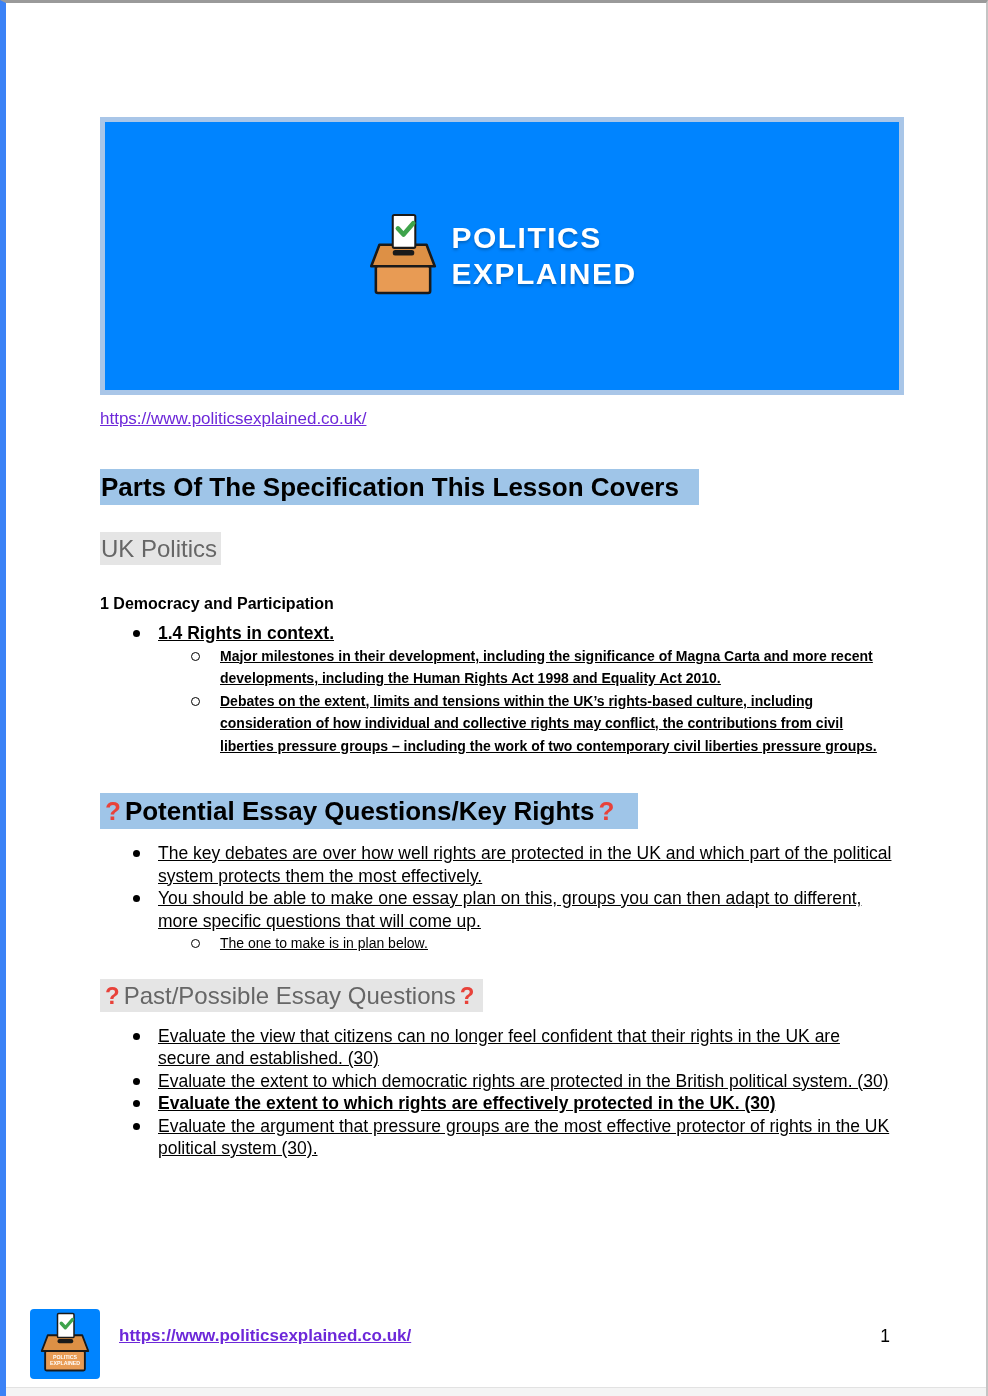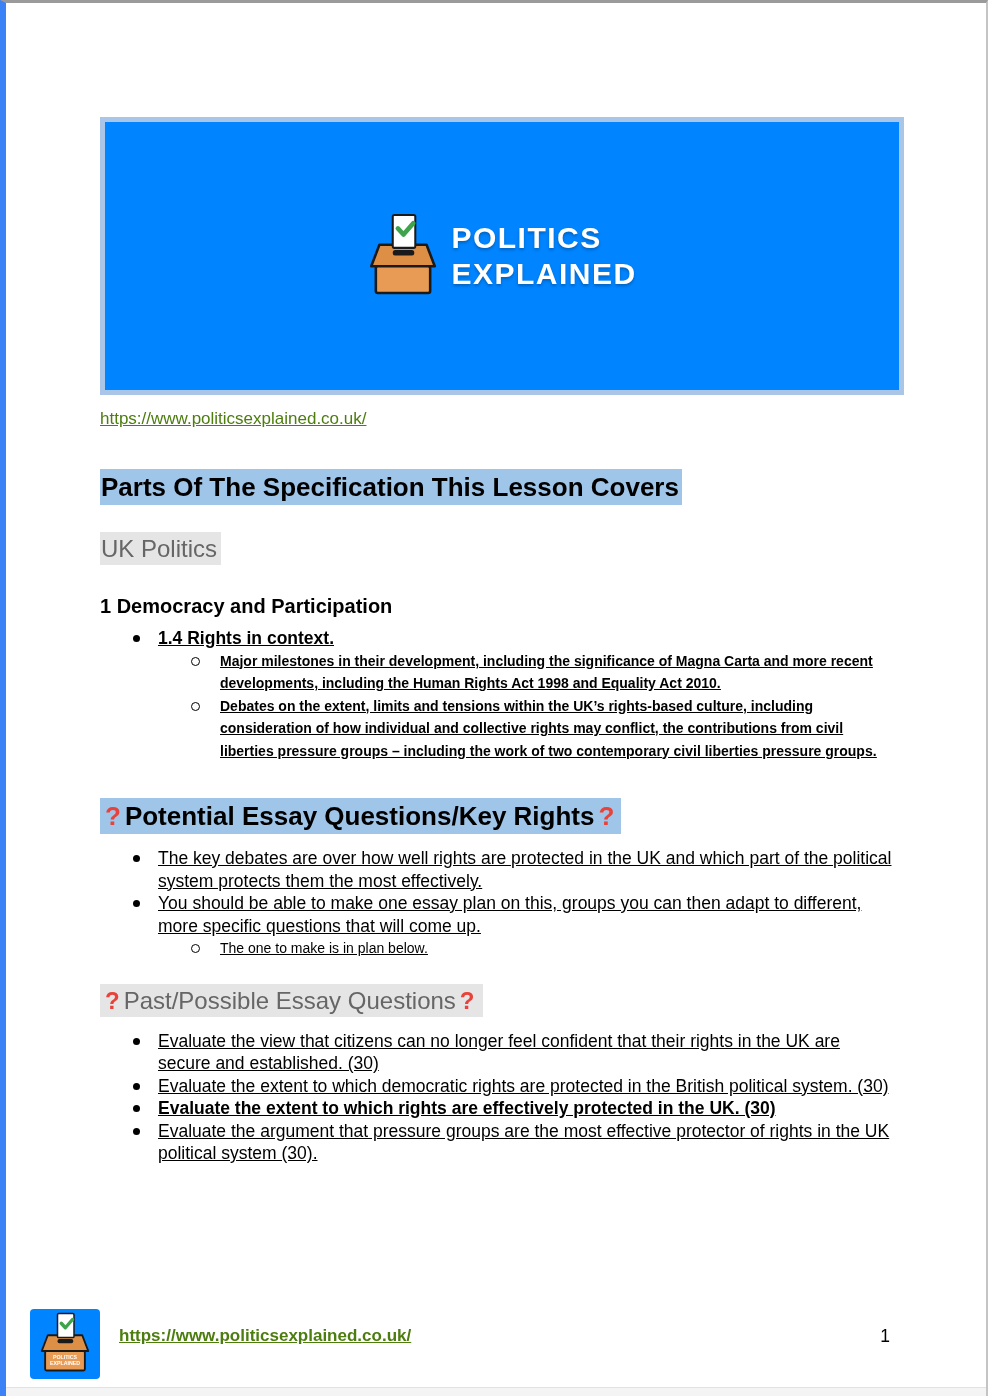--- a/index.html
+++ b/index.html
@@ -43,54 +43,54 @@
     color: #ffffff;
     font-weight: bold;
     font-size: 30px;
     letter-spacing: 1.5px;
     line-height: 36px;
     text-shadow: 0 2px 3px rgba(0,0,0,0.25);
   }
 
   
   a.site-link {
-    color: #4d7c0f;
+    color: #6d28d9;
     text-decoration: underline;
     font-size: 17px;
     cursor: pointer;
   }
   .top-link-row { margin-top: 14px; }
 
   
   .h1-row { margin-top: 40px; }
   .hl-blue {
     display: inline-block;
     background: #9fc5e8;
     color: #000000;
     font-weight: bold;
     font-size: 26px;
     line-height: 34px;
-    padding: 1px 3px 1px 1px;
+    padding: 1px 20px 1px 1px;
   }
   .h2-row { margin-top: 27px; }
   .hl-yellow {
     display: inline-block;
     background: #e5e5e5;
     color: #666666;
     font-size: 24px;
     line-height: 31px;
     padding: 1px 4px 1px 1px;
   }
   .qmark {
     color: #e8423a;
     font-weight: bold;
     padding: 0 4px;
   }
   .h3-row { margin-top: 30px; }
-  .h3-row .h3 { font-size: 20px; font-weight: bold; color: #000; }
+  .h3-row .h3 { font-size: 16px; font-weight: bold; color: #000; }
 
   .head-icon { vertical-align: -4px; margin: 0 3px; }
 
   
   ul { list-style: none; text-decoration: underline; }
   .blist { margin-top: 9px; font-size: 17.5px; line-height: 22.5px; color: #000; }
   .blist > li { position: relative; padding-left: 58px; }
   .blist > li::before {
     content: "";
     position: absolute;

